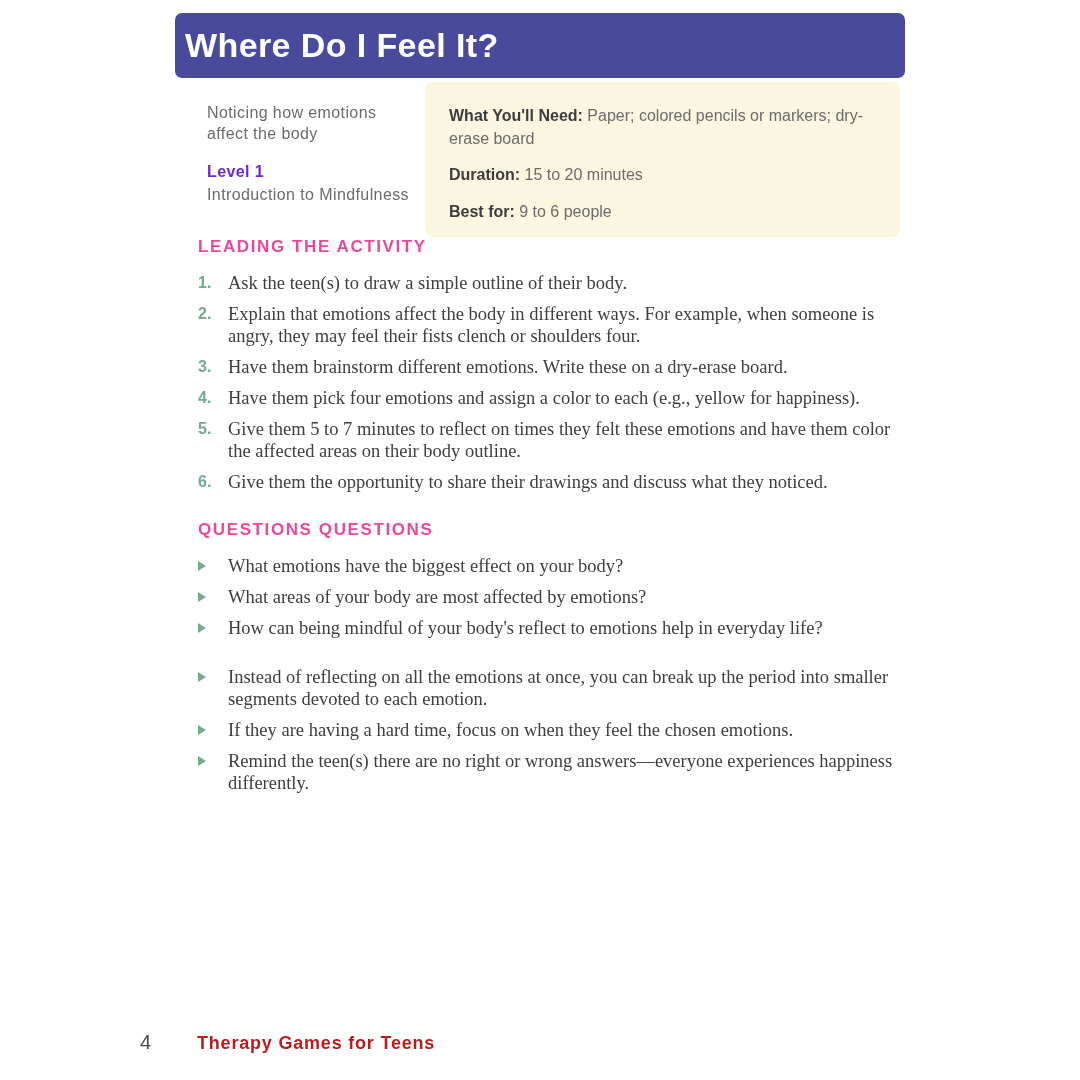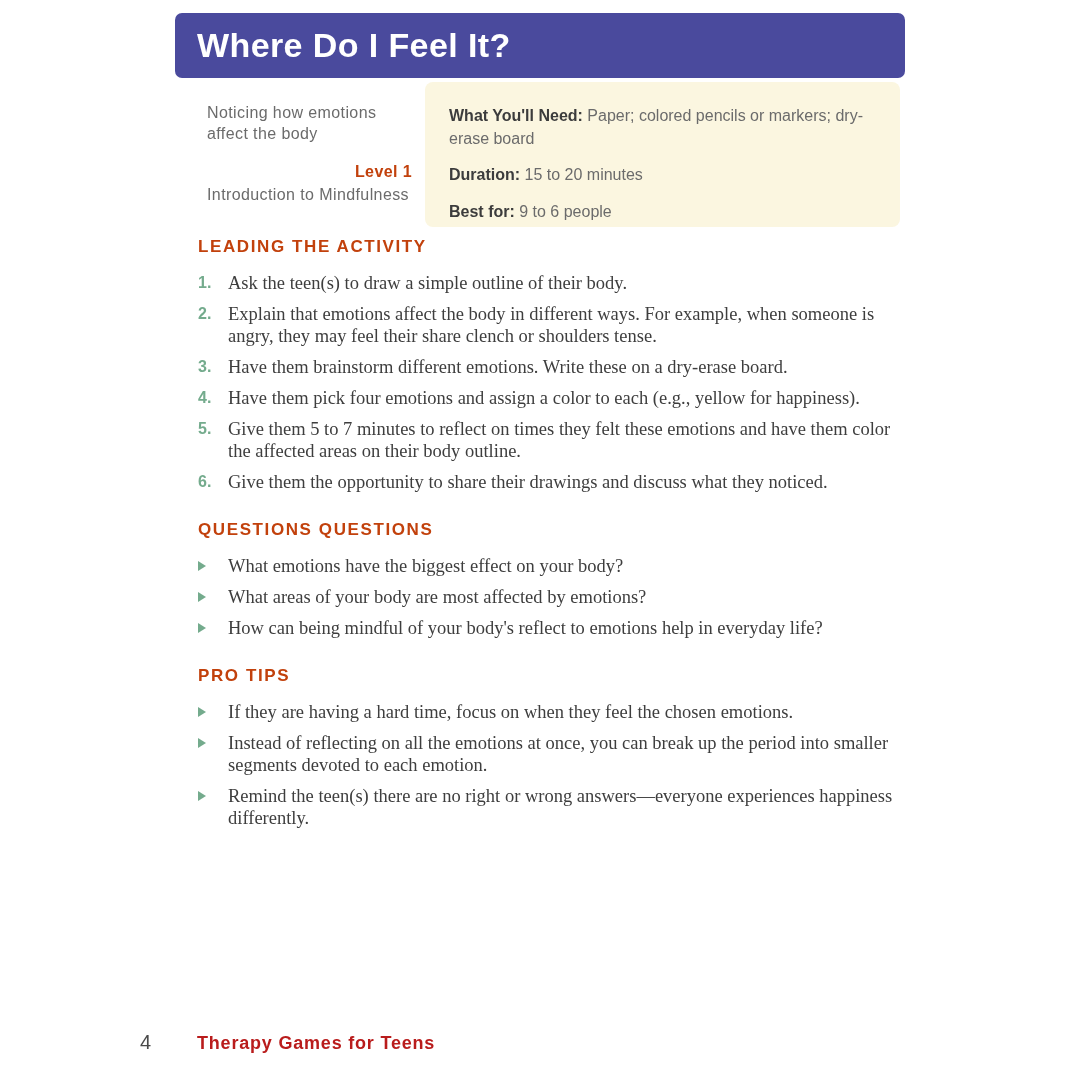--- a/index.html
+++ b/index.html
@@ -11,69 +11,68 @@
     overflow: hidden;
   }
 
   
   .banner {
     position: absolute; left: 175px; top: 13px;
     width: 730px; height: 65px;
     background: #4a4a9d;
     border-radius: 7px;
     display: flex; align-items: center;
-    padding-left: 22px;
+    padding-left: 10px;
   }
   .banner-title {
     color: #ffffff;
     font-size: 34px;
     font-weight: 700;
     letter-spacing: 0.4px;
   }
 
   
   .side-meta {
     position: absolute; left: 207px; top: 102px;
     width: 205px;
     font-size: 16px;
     line-height: 1.32;
     letter-spacing: 0.4px;
     color: #6b6b6b;
   }
   .side-subtitle { margin-bottom: 17px; }
   .side-level {
-    color: #c2410c;
+    color: #6d28d9;
     font-weight: 700;
     margin-bottom: 2px;
-    text-align: right;
   }
 
   
   .info-box {
     position: absolute; left: 425px; top: 82px;
     width: 475px; min-height: 143px;
     background: #fbf6e0;
     border-radius: 8px;
-    padding: 22px 24px 4px 24px;
+    padding: 22px 24px 14px 24px;
     font-size: 16px;
     line-height: 1.45;
     color: #6b6b6b;
   }
   .info-row { margin-bottom: 13px; }
   .info-row:last-child { margin-bottom: 0; }
   .info-label { font-weight: 700; color: #3c3c3c; }
 
   
   .content {
     position: absolute; left: 198px; top: 237px;
     width: 712px;
   }
   .section { margin-bottom: 27px; }
   .section-heading {
-    color: #c2410c;
+    color: #ec4899;
     font-size: 17px;
     font-weight: 700;
     letter-spacing: 1.6px;
     margin-bottom: 15px;
   }
 
   .oitem, .bitem {
     display: flex;
     margin-bottom: 9px;
     font-family: "Liberation Serif", serif;
@@ -141,21 +140,21 @@
 
   <div class="section">
     <div class="section-heading">LEADING THE ACTIVITY</div>
     <div>
       <div class="oitem">
         <span class="oitem-num">1.</span>
         <span class="item-text">Ask the teen(s) to draw a simple outline of their body.</span>
       </div>
       <div class="oitem">
         <span class="oitem-num">2.</span>
-        <span class="item-text">Explain that emotions affect the body in different ways. For example, when someone is angry, they may feel their share clench or shoulders tense.</span>
+        <span class="item-text">Explain that emotions affect the body in different ways. For example, when someone is angry, they may feel their fists clench or shoulders four.</span>
       </div>
       <div class="oitem">
         <span class="oitem-num">3.</span>
         <span class="item-text">Have them brainstorm different emotions. Write these on a dry-erase board.</span>
       </div>
       <div class="oitem">
         <span class="oitem-num">4.</span>
         <span class="item-text">Have them pick four emotions and assign a color to each (e.g., yellow for happiness).</span>
       </div>
       <div class="oitem">
@@ -187,33 +186,32 @@
       <div class="bitem">
         <span class="bitem-marker">
             <span class="triangle"></span>
           </span>
         <span class="item-text">How can being mindful of your body's reflect to emotions help in everyday life?</span>
       </div>
     </div>
   </div>
 
   <div class="section">
-    <div class="section-heading">PRO TIPS</div>
     <div>
       <div class="bitem">
         <span class="bitem-marker">
             <span class="triangle"></span>
           </span>
+        <span class="item-text">Instead of reflecting on all the emotions at once, you can break up the period into smaller segments devoted to each emotion.</span>
+      </div>
+      <div class="bitem">
+        <span class="bitem-marker">
+            <span class="triangle"></span>
+          </span>
         <span class="item-text">If they are having a hard time, focus on when they feel the chosen emotions.</span>
-      </div>
-      <div class="bitem">
-        <span class="bitem-marker">
-            <span class="triangle"></span>
-          </span>
-        <span class="item-text">Instead of reflecting on all the emotions at once, you can break up the period into smaller segments devoted to each emotion.</span>
       </div>
       <div class="bitem">
         <span class="bitem-marker">
             <span class="triangle"></span>
           </span>
         <span class="item-text">Remind the teen(s) there are no right or wrong answers—everyone experiences happiness differently.</span>
       </div>
     </div>
   </div>
 

